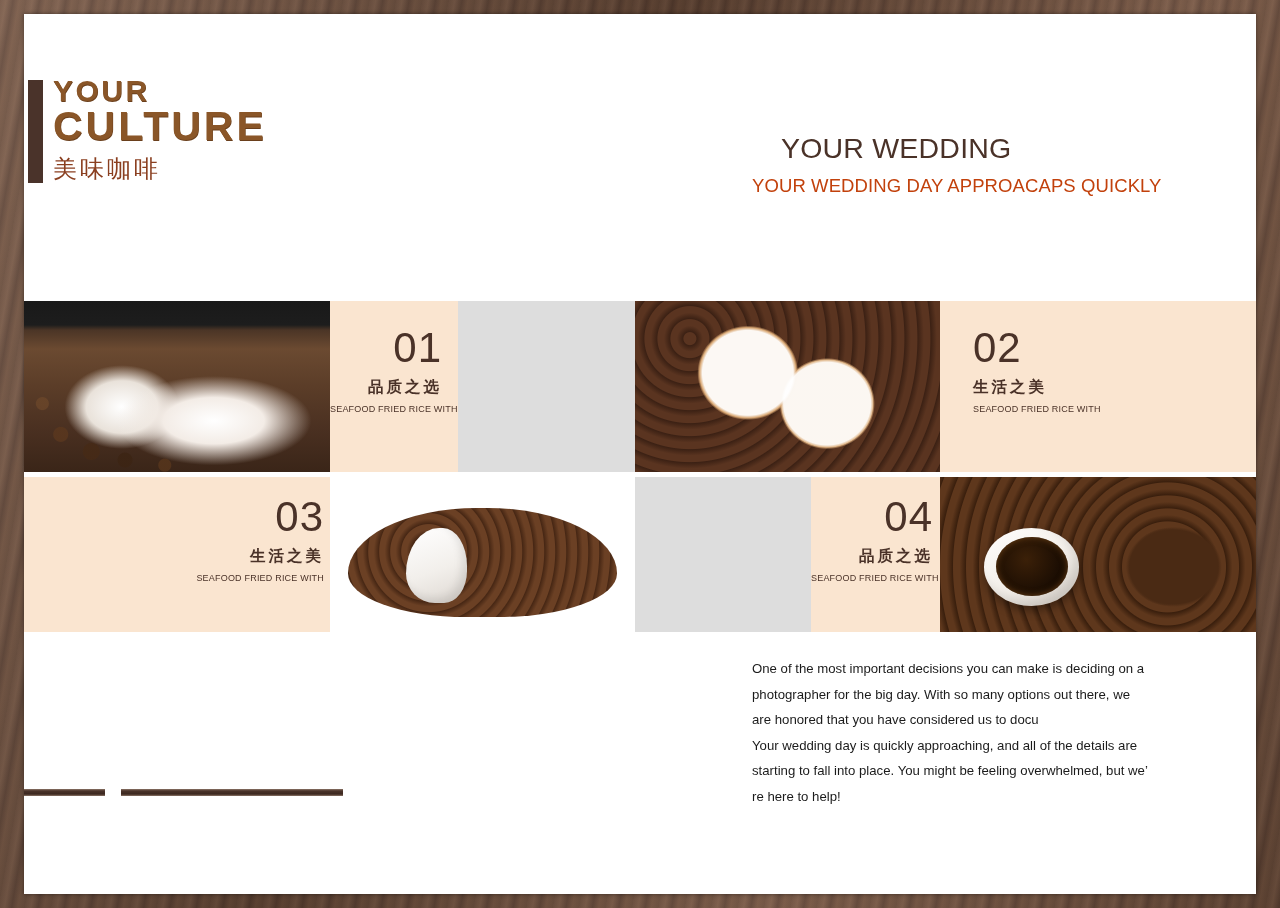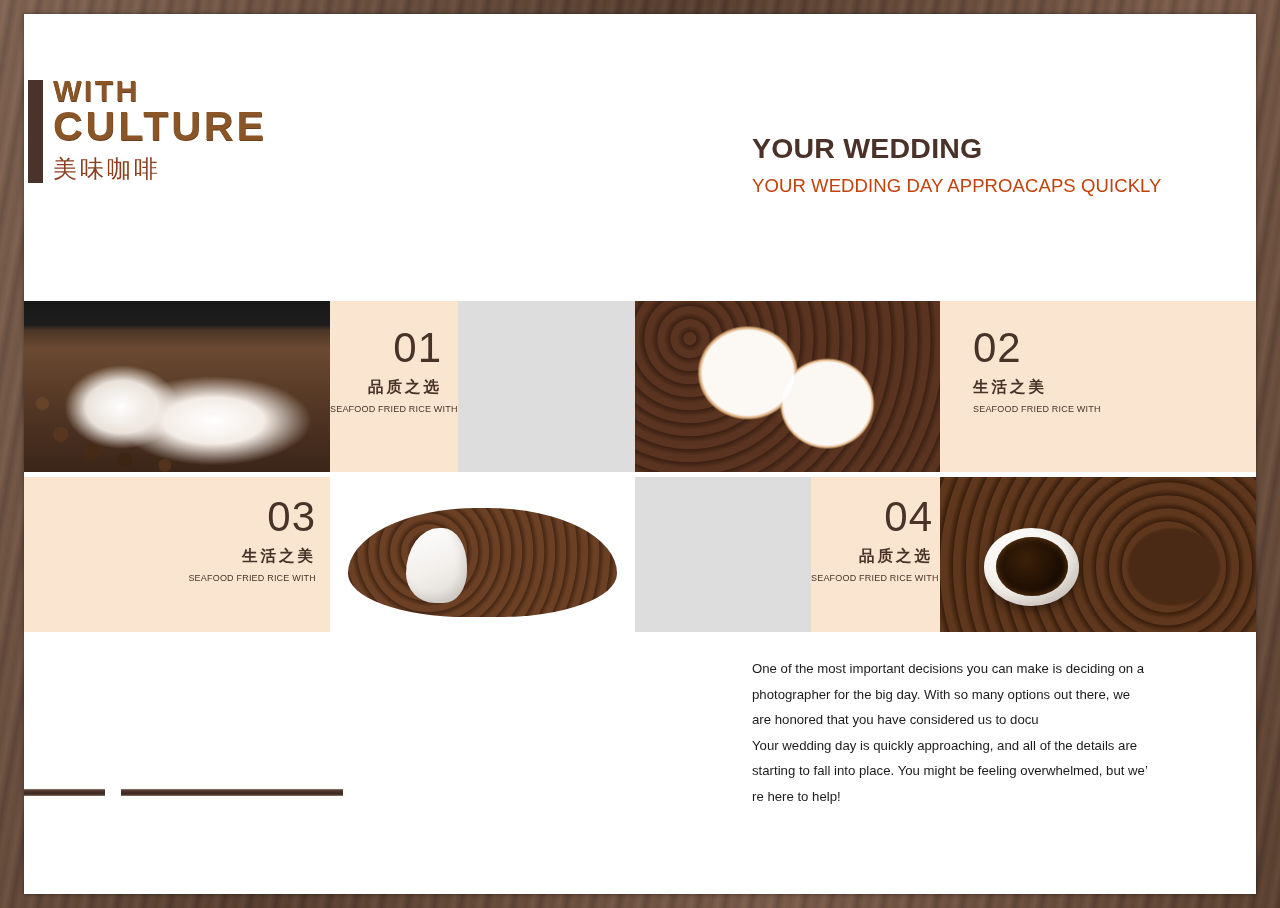--- a/index.html
+++ b/index.html
@@ -47,21 +47,21 @@
     font-size:24px; letter-spacing:3px; color:#8a3f20;
     margin-top:6px; font-weight:500;
   }
 
   
   .header-right {
     position:absolute; left:728px; top:119px; width:470px;
   }
   .hr-line1, .hr-line2 {
     font-size:28.5px; color:#4a3228; letter-spacing:0.2px;
-    line-height:31px; font-weight:700;
+    line-height:31px; font-weight:400;margin-left:29px;
   }
   .hr-sub {
     font-size:18.5px; color:#c2410c; letter-spacing:0.1px;
     margin-top:11px; font-weight:400;
   }
 
   
   .grid { position:absolute; left:0px; top:287px; width:1232px; height:331px; }
   .cell { position:absolute; overflow:hidden; }
 
@@ -192,21 +192,21 @@
   .rule-b { left:97px; top:775px; width:222px; }
 </style>
 </head>
 <body>
 
 <div class="page">
 
   <div class="logo-block">
     <div class="logo-bar"></div>
     <div class="logo-text">
-      <div class="logo-group">WITH</div>
+      <div class="logo-group">YOUR</div>
       <div class="logo-culture">CULTURE</div>
       <div class="logo-cn">美味咖啡</div>
     </div>
   </div>
 
   <div class="header-right">
     <div class="hr-line1">YOUR WEDDING</div>
     <div class="hr-sub">YOUR WEDDING DAY APPROACAPS QUICKLY</div>
   </div>
 
@@ -237,21 +237,21 @@
       <div class="pan-cream" style="width:100%;height:100%;"></div>
       <div class="item left" style="left:33px; top:26px; width:260px;">
         <div class="num">02</div>
         <div class="cn">生活之美</div>
         <div class="en">SEAFOOD FRIED RICE WITH</div>
       </div>
     </div>
 
     <div class="cell" style="left:0px; top:176px; width:306px; height:155px;">
       <div class="pan-cream" style="width:100%;height:100%;"></div>
-      <div class="item right" style="left:4px; top:19px; width:288px;">
+      <div class="item right" style="left:12px; top:19px; width:288px;">
         <div class="num">03</div>
         <div class="cn">生活之美</div>
         <div class="en">SEAFOOD FRIED RICE WITH</div>
       </div>
     </div>
 
     <div class="cell" style="left:306px; top:176px; width:305px; height:155px;">
       <div class="ph ph-pile">
           <div class="cupwhite"></div>
         </div>

